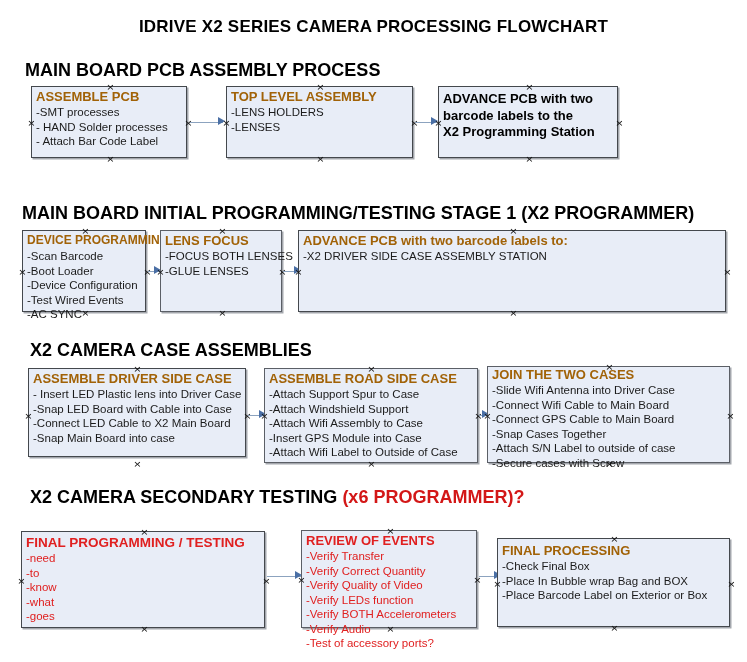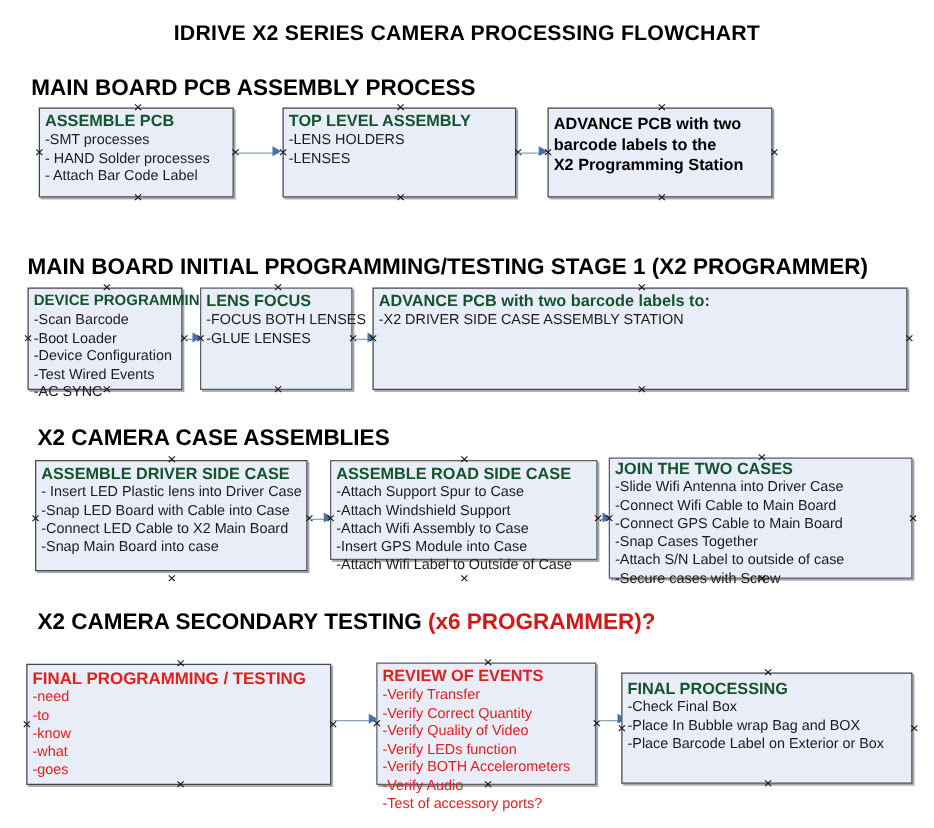--- a/index.html
+++ b/index.html
@@ -36,21 +36,21 @@
     box-sizing:border-box;
     box-shadow:1.5px 1.5px 0 rgba(90,95,105,.55);
     overflow:visible;
   }
   .node.thick{border:1.5px solid #5b5f66;}
   .node-inner{
     position:absolute;
     left:4px;top:2px;right:2px;
   }
   .node-head{
-    font-size:13px;font-weight:bold;color:#14532d;
+    font-size:13px;font-weight:bold;color:#a16207;
     line-height:15px;
     white-space:nowrap;
     margin-bottom:1px;
   }
   .node-head.red{color:#e02020;}
   .node-line{
     font-size:11.5px;color:#1b1b1b;
     line-height:14.5px;
     white-space:nowrap;
   }
@@ -199,21 +199,21 @@
     </div>
     <div class="handle" style="left:-5px;top:42px;"></div>
     <div class="handle" style="left:104px;top:-5px;"></div>
     <div class="handle" style="left:104px;top:90px;"></div>
     <div class="handle" style="left:214px;top:42px;"></div>
   </div>
 
   <div class="conn" style="left:248px;top:415px;width:16px;"></div>
   <div class="arrowhead" style="left:259px;top:410px;"></div>
 
-  <div class="node thick" style="left:264px;top:368px;width:214px;height:80px;">
+  <div class="node thick" style="left:264px;top:368px;width:214px;height:95px;">
     <div class="node-inner">
       <div class="node-head">ASSEMBLE ROAD SIDE CASE</div>
       <div class="node-line">-Attach Support Spur to Case</div>
       <div class="node-line">-Attach Windshield Support</div>
       <div class="node-line">-Attach Wifi Assembly to Case</div>
       <div class="node-line">-Insert GPS Module into Case</div>
       <div class="node-line">-Attach Wifi Label to Outside of Case</div>
     </div>
     <div class="handle" style="left:-5px;top:42px;"></div>
     <div class="handle" style="left:102px;top:-5px;"></div>

